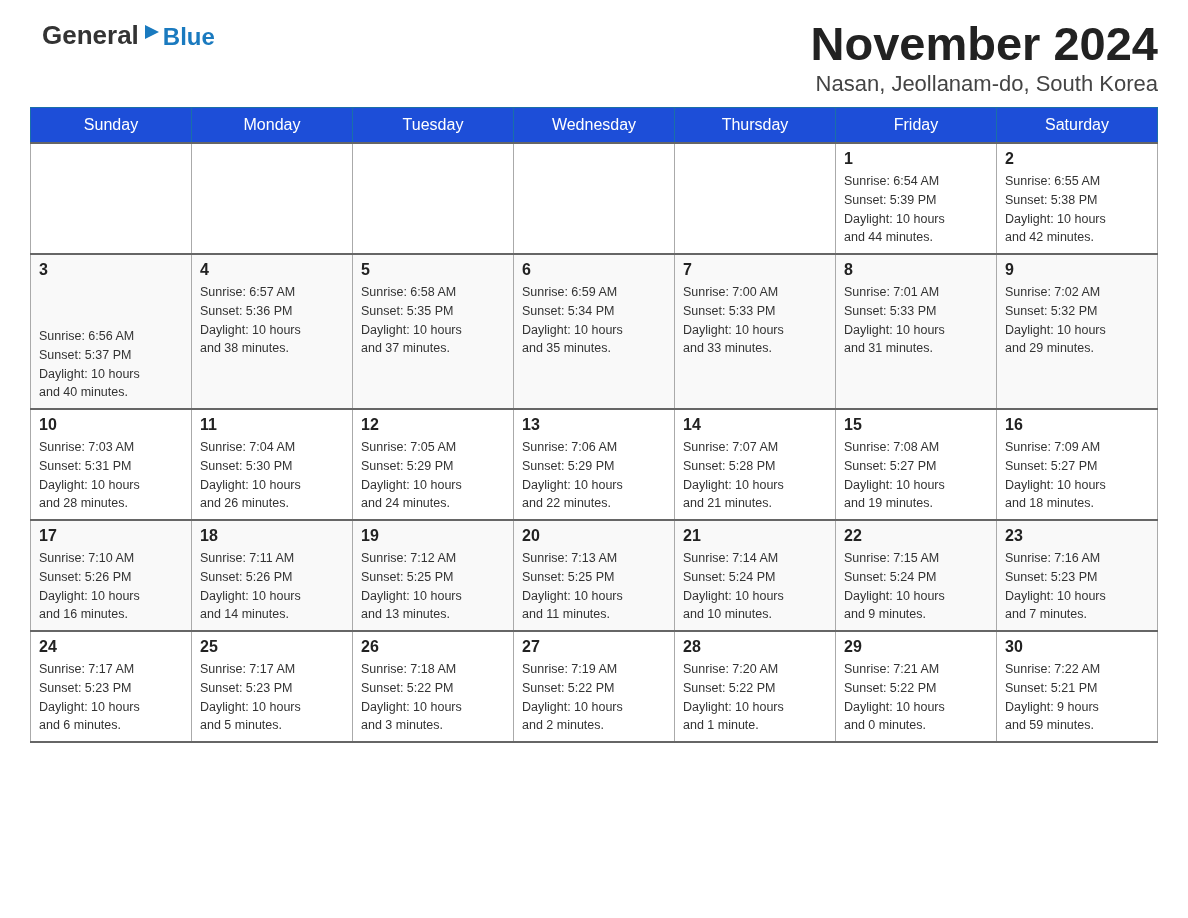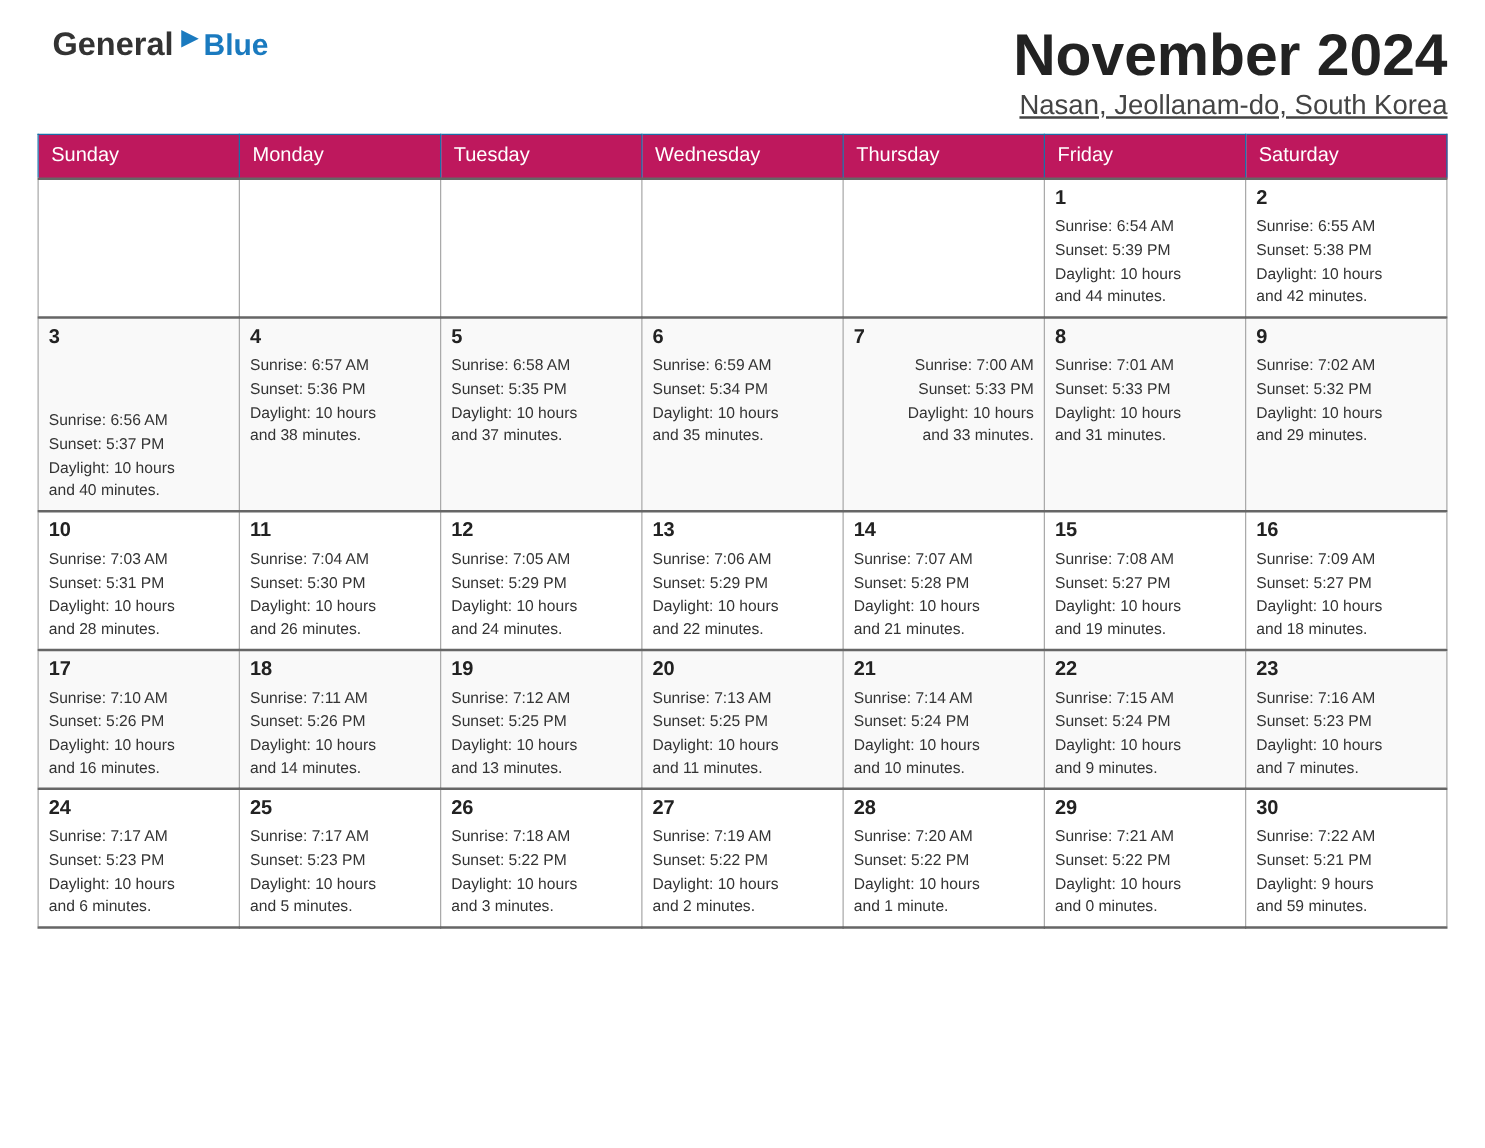--- a/index.html
+++ b/index.html
@@ -33,34 +33,33 @@
     .month-title {
       font-size: 47px;
       font-weight: bold;
       color: #222;
       line-height: 1;
     }
     .location {
       font-size: 22px;
       color: #444;
       margin-top: 4px;
-      text-decoration: underline;
     }
     .calendar {
       width: 100%;
       border-collapse: collapse;
       margin-top: 10px;
     }
     .calendar th {
-      background-color: #be185d;
+      background-color: #1d4ed8;
       color: #fff;
       font-size: 16px;
       font-weight: normal;
       padding: 8px 10px;
-      text-align: left;
+      text-align: center;
       border: 1px solid #1a6fa8;
     }
     .calendar td {
       vertical-align: top;
       border: 1px solid #aaa;
       padding: 6px 8px;
       width: 14.28%;
       font-size: 13px;
       color: #333;
       min-height: 100px;
@@ -186,21 +185,21 @@
         </td>
         <td>
           <span class="day-number">6</span>
           <div class="day-info" style="white-space: pre-line;">Sunrise: 6:59 AM
 Sunset: 5:34 PM
 Daylight: 10 hours
 and 35 minutes.</div>
         </td>
         <td>
           <span class="day-number">7</span>
-          <div class="day-info" style="white-space: pre-line; text-align: right;">Sunrise: 7:00 AM
+          <div class="day-info" style="white-space: pre-line;">Sunrise: 7:00 AM
 Sunset: 5:33 PM
 Daylight: 10 hours
 and 33 minutes.</div>
         </td>
         <td>
           <span class="day-number">8</span>
           <div class="day-info" style="white-space: pre-line;">Sunrise: 7:01 AM
 Sunset: 5:33 PM
 Daylight: 10 hours
 and 31 minutes.</div>

